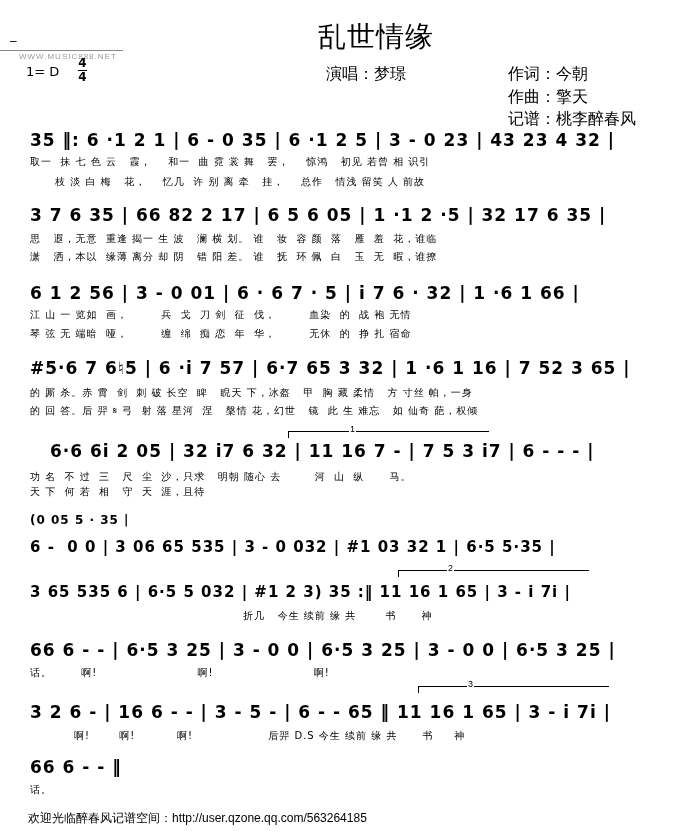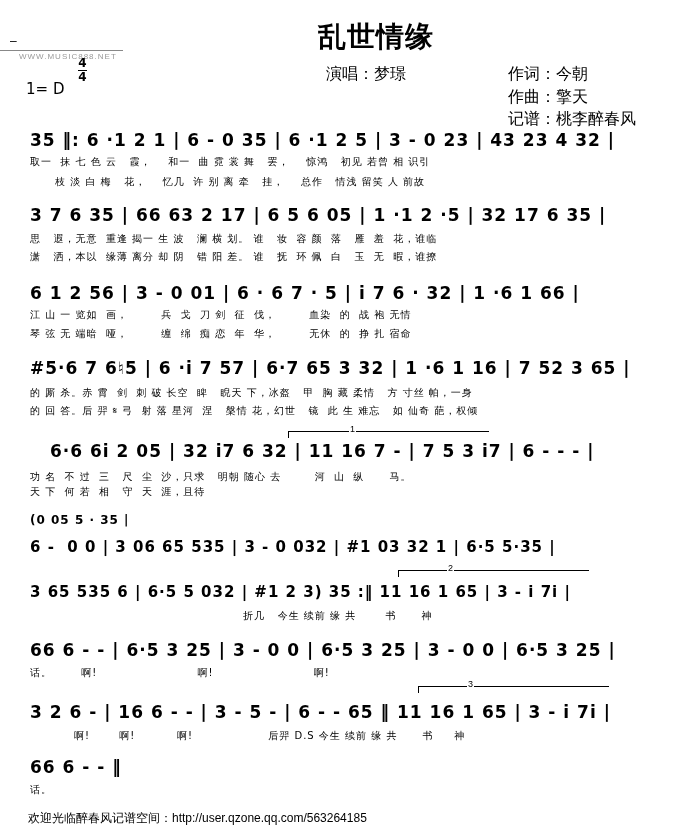--- a/index.html
+++ b/index.html
@@ -1,22 +1,22 @@
 <!DOCTYPE html>
 <html><head>
 <meta charset="utf-8">
 <style>
   html, body { margin:0; padding:0; background:#fff; }
   body { width:686px; height:838px; position:relative; overflow:hidden; color:#000; font-family:"Liberation Sans", sans-serif; }
   .abs { position:absolute; white-space:nowrap; }
-  .title { left:318px; top:18px; font-family:"DejaVu Serif", serif; font-size:28px; font-weight:bold; letter-spacing:1px; }
+  .title { left:318px; top:18px; font-family:"DejaVu Serif", serif; font-size:28px; font-weight:normal; letter-spacing:1px; }
   .dash { left:10px; top:34px; font-size:12px; }
   .hr { left:0; top:50px; width:123px; height:1px; background:#888; }
   .wm { left:19px; top:52px; font-size:8px; color:#999; letter-spacing:1px; }
-  .key { left:26px; top:80px; font-size:15px; font-family:"DejaVu Sans", sans-serif; }
+  .key { left:26px; top:64px; font-size:13px; font-family:"DejaVu Sans", sans-serif; }
   .tsig { left:78px; top:58px; font-size:12px; font-weight:bold; line-height:11px; text-align:center; font-family:"DejaVu Sans", sans-serif; }
   .tsig .ln { width:9px; height:1px; background:#000; margin:1px 0; }
   .meta { font-family:"DejaVu Serif", serif; font-size:16px;text-align:right; }
   .notes { position:absolute; left:30px; font-family:"DejaVu Sans", sans-serif; font-weight:bold; font-size:17px; letter-spacing:1px; }
   .lyr { position:absolute; left:30px; font-family:"DejaVu Sans", sans-serif; font-size:10px; letter-spacing:1px; }
   .foot { left:28px; top:810px; font-family:Liberation Sans, sans-serif; font-size:12px; }
   .bracket { position:absolute; border-top:1px solid #000; border-left:1px solid #000; height:6px; }
   .bracket span { position:absolute; top:-8px; font-size:9px; background:#fff; padding:0 1px; }
 </style>
 </head>
@@ -34,21 +34,21 @@
 </div>
 <div class="abs meta" style="left:326px;top:64px;">演唱：梦璟</div>
 <div class="abs meta" style="left:508px;top:64px;">作词：今朝</div>
 <div class="abs meta" style="left:508px;top:87px;">作曲：擎天</div>
 <div class="abs meta" style="left:508px;top:109px;">记谱：桃李醉春风</div>
 
 <div class="notes" style="top:130px;">35 ‖: 6 ·1 2 1 | 6 - 0 35 | 6 ·1 2 5 | 3 - 0 23 | 43 23 4 32 |</div>
 <div class="lyr" style="top:155px;">取一  抹 七 色 云   霞，    和一  曲 霓 裳 舞   罢，    惊鸿   初见 若曾 相 识引</div>
 <div class="lyr" style="top:175px;">      枝 淡 白 梅   花，    忆几  许 别 离 牵   挂，    总作   情浅 留笑 人 前故</div>
 
-<div class="notes" style="top:205px;">3 7 6 35 | 66 63 2 17 | 6 5 6 05 | 1 ·1 2 ·5 | 32 17 6 35 |</div>
+<div class="notes" style="top:205px;">3 7 6 35 | 66 82 2 17 | 6 5 6 05 | 1 ·1 2 ·5 | 32 17 6 35 |</div>
 <div class="lyr" style="top:232px;">思   遐，无意  重逢 揭一 生 波   澜 横 划。 谁   妆  容 颜  落   雁  羞  花，谁临</div>
 <div class="lyr" style="top:250px;">潇   洒，本以  缘薄 离分 却 阴   错 阳 差。 谁   抚  环 佩  白   玉  无  暇，谁撩</div>
 
 <div class="notes" style="top:283px;text-align:center;">6 1 2 56 | 3 - 0 01 | 6 · 6 7 · 5 | i 7 6 · 32 | 1 ·6 1 66 |</div>
 <div class="lyr" style="top:308px;">江 山 一 览如  画，        兵  戈  刀 剑  征  伐，        血染  的  战 袍 无情</div>
 <div class="lyr" style="top:327px;">琴 弦 无 端暗  哑，        缠  绵  痴 恋  年  华，        无休  的  挣 扎 宿命</div>
 
 <div class="notes" style="top:358px;">#5·6 7 6♮5 | 6 ·i 7 57 | 6·7 65 3 32 | 1 ·6 1 16 | 7 52 3 65 |</div>
 <div class="lyr" style="top:386px;">的 厮 杀。赤 霄  剑  刺 破 长空  睥   睨天 下，冰盔   甲  胸 藏 柔情   方 寸丝 帕，一身</div>
 <div class="lyr" style="top:404px;">的 回 答。后 羿 𝄋 弓  射 落 星河  涅   槃情 花，幻世   镜  此 生 难忘   如 仙奇 葩，权倾</div>

